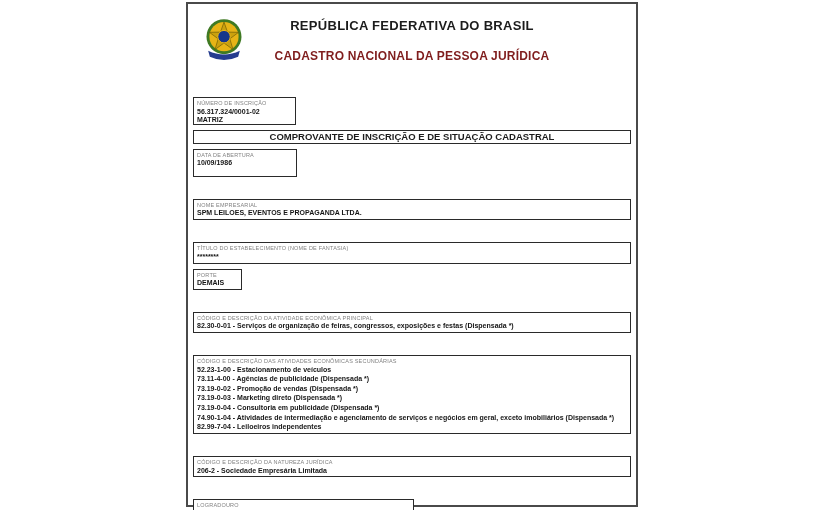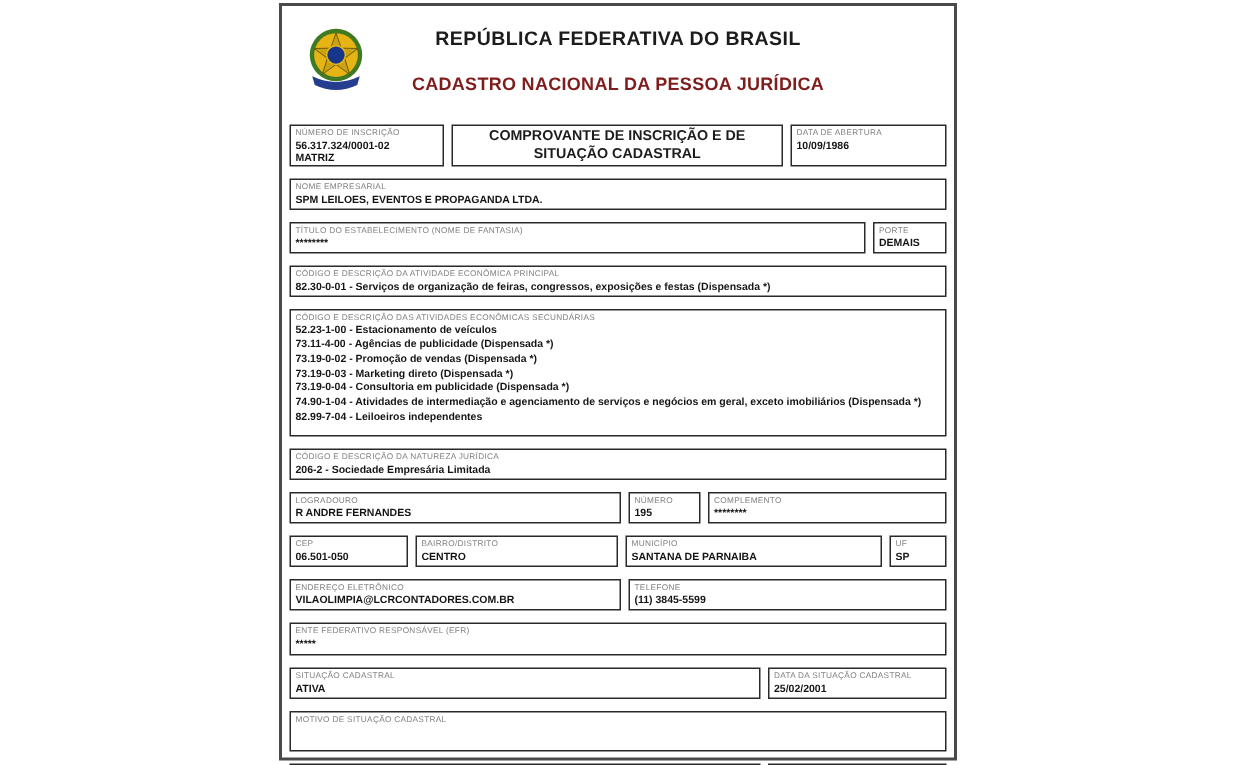--- a/index.html
+++ b/index.html
@@ -7,21 +7,21 @@
   .stage{position:relative;width:840px;height:510px;background:#fff;}
   .doc{position:absolute;left:186px;top:2px;width:452px;height:505px;background:#fff;
     border:2px solid #4a4a4a;box-sizing:border-box;}
   .inner{position:absolute;left:5px;right:5px;top:0;}
   
   .hdr{position:relative;height:71px;}
   .arms{position:absolute;left:3px;top:11px;width:56px;height:50px;}
   .t1{text-align:center;padding-top:14px;font-size:13px;font-weight:bold;color:#1c1c1c;letter-spacing:.3px;}
   .t2{text-align:center;margin-top:16px;font-size:12px;font-weight:bold;color:#7f1d1d;letter-spacing:.2px;}
   
-  .row{display:flex;gap:5px;margin-top:8px;}
+  .row{display:flex;gap:5px;margin-top:22px;flex-direction:column;}
   .box{border:1px solid #2a2a2a;background:#fff;box-sizing:border-box;padding:2px 3px 1px 3px;overflow:hidden;}
   .lbl{font-size:5.5px;color:#828282;letter-spacing:.2px;line-height:1.2;white-space:nowrap;}
   .val{font-size:7px;font-weight:bold;color:#151515;line-height:1.25;margin-top:1px;}
   .h28{height:28px;} .h21{height:21px;} .h22{height:22px;} .h27{height:27px;} .h20{height:20px;}
   .grow{flex:1;}
   .center-title{display:flex;align-items:center;justify-content:center;text-align:center;
     font-size:9.5px;font-weight:bold;color:#1c1c1c;padding:0 14px;line-height:1.25;}
   .sec .val{margin-top:0;line-height:1.38;white-space:normal;}
   .sec{height:85px;}
 </style>

